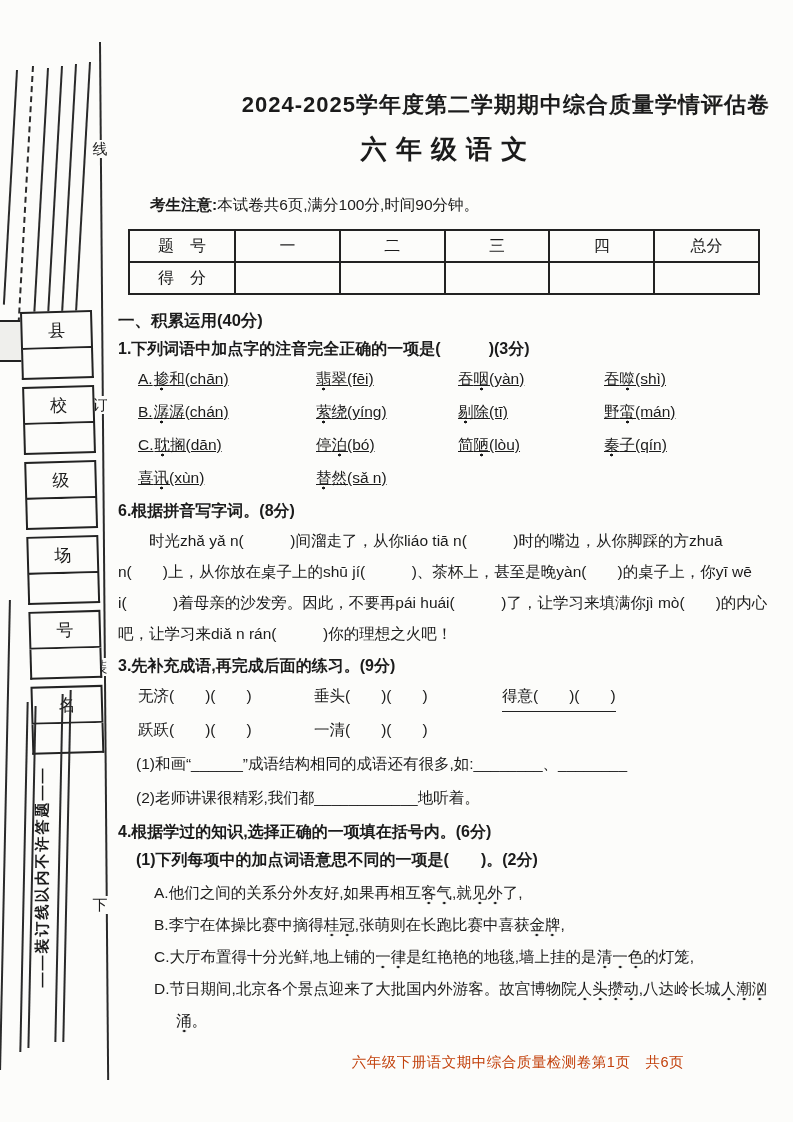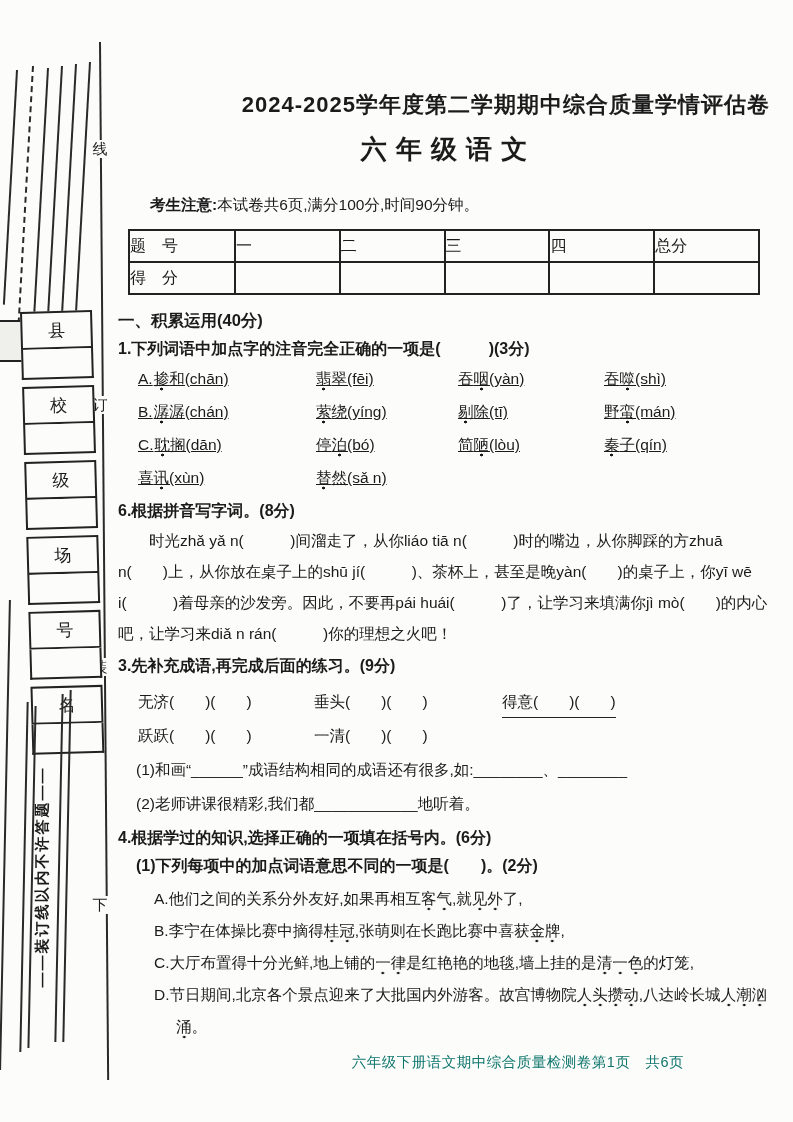--- a/index.html
+++ b/index.html
@@ -43,42 +43,42 @@
     transform:rotate(-90deg);
     white-space:nowrap;
   }
   
   .main{position:absolute;left:118px;top:90px;width:652px;}
   .title1{text-align:right;font-size:22px;font-weight:700;letter-spacing:1px;}
   .title2{text-align:center;font-size:26px;font-weight:700;letter-spacing:0.35em;margin-top:12px;text-indent:0.35em;}
   .notice{margin-top:28px;padding-left:32px;font-size:15.5px;white-space:pre-wrap;}
   .notice-label{font-weight:700;}
   .score-table{margin-top:13px;margin-left:10px;width:632px;border-collapse:collapse;table-layout:fixed;}
-  .score-table td{border:2px solid #222;height:30px;text-align:left;font-size:16px;padding:0;}
+  .score-table td{border:2px solid #222;height:30px;text-align:center;font-size:16px;padding:0;}
   .score-table td.c0{width:104px;}
   .sec-heading{margin-top:15px;font-size:16.5px;font-weight:700;}
   .stem{margin-top:7px;font-size:16px;font-weight:600;white-space:pre-wrap;}
   .q1-options{margin-left:20px;margin-top:2px;font-size:15.5px;}
   .q1-row{display:grid;grid-template-columns:178px 142px 146px auto;line-height:33px;text-decoration:underline;}
   .q1-label{margin-right:1px;}
   .q2-para{font-size:15.5px;line-height:31px;text-indent:2em;white-space:pre-wrap;margin-top:3px;}
-  .idioms{margin-left:20px;margin-top:8px;display:grid;grid-template-columns:176px 188px auto;font-size:15.5px;line-height:34px;}
+  .idioms{margin-left:20px;margin-top:2px;display:grid;grid-template-columns:176px 188px auto;font-size:15.5px;line-height:34px;}
   .idiom.u{border-bottom:1.8px solid #222;align-self:center;line-height:30px;justify-self:start;}
   .subq{margin-left:18px;font-size:15.5px;line-height:34px;white-space:pre-wrap;}
   .stem2{font-weight:600;font-size:16px;}
   .q4-options{margin-left:36px;font-size:15.5px;}
   .q4-option{line-height:32px;padding-left:22px;text-indent:-22px;}
   .em-dot{
     background-image:radial-gradient(circle,#1a1a1a 1.4px,rgba(0,0,0,0) 1.6px);
     background-size:1em 6px;
     background-repeat:repeat-x;
     background-position:left bottom;
     padding-bottom:5px;
   }
-  .footer{position:absolute;left:118px;top:1053px;width:566px;text-align:right;font-size:14.5px;color:#0f766e;letter-spacing:0.5px;}
+  .footer{position:absolute;left:118px;top:1053px;width:566px;text-align:right;font-size:14.5px;color:#c2410c;letter-spacing:0.5px;}
 </style>
 </head>
 <body>
 
 <div class="page">
 
   <div class="slant-line s1"></div>
   <div class="slant-line s2"></div>
   <div class="slant-line s3"></div>
   <div class="slant-line s4"></div>

